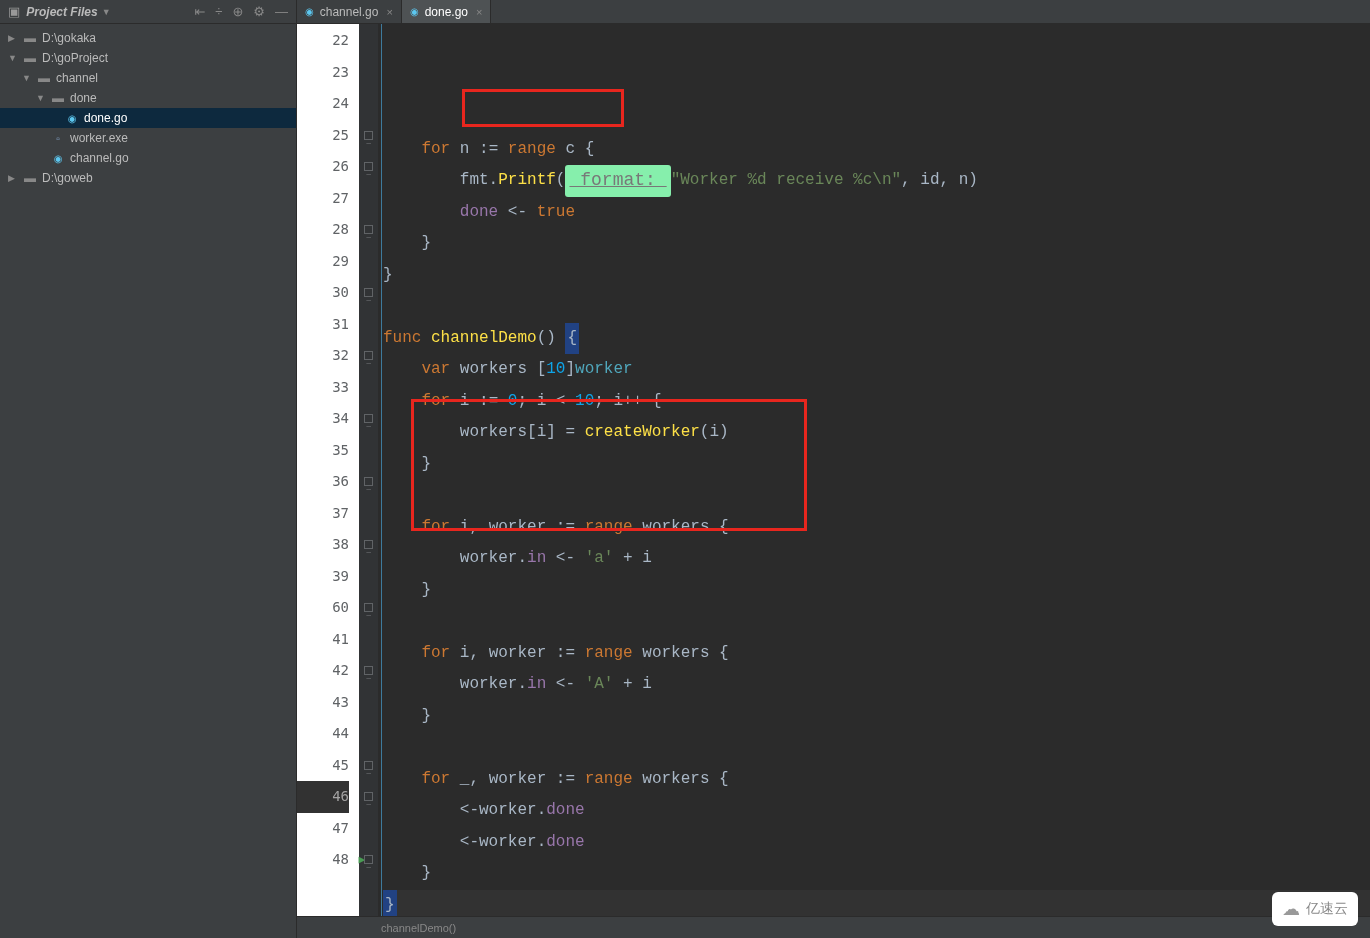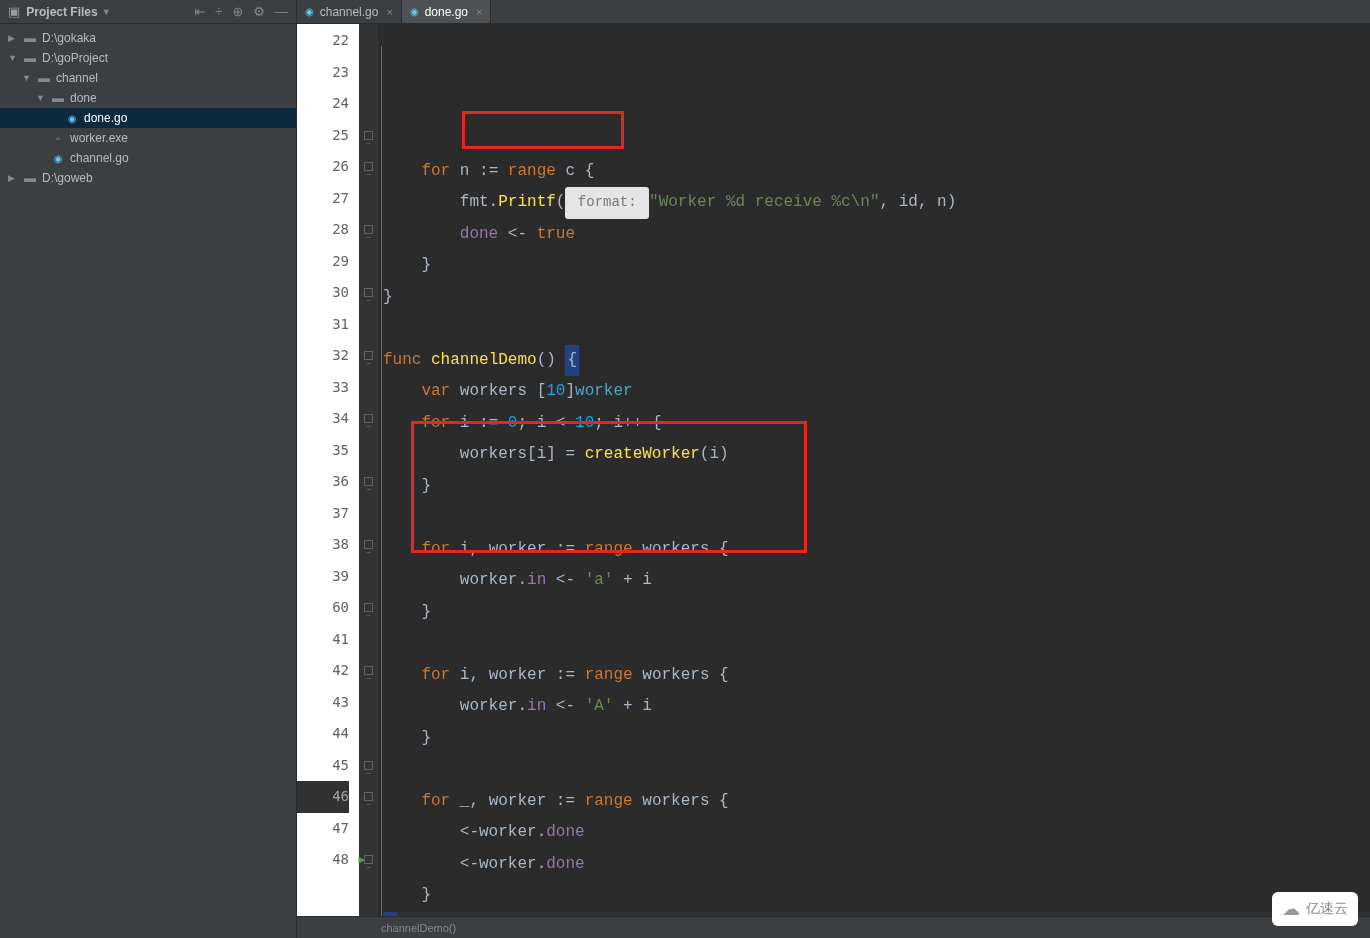--- a/index.html
+++ b/index.html
@@ -26,20 +26,21 @@
   display: flex;
   align-items: center;
   padding: 0 8px;
   border-bottom: 1px solid #2b2b2b;
   background: #3c3f41;
 }
 .sidebar-title {
   font-weight: bold;
   color: #bbb;
   font-size: 12px;
+  font-style: italic;
 }
 .sidebar-title-icon {
   display: inline-block;
   margin-right: 6px;
   color: #999;
 }
 .sidebar-chevron {
   font-size: 9px;
   margin-left: 4px;
   color: #888;
@@ -155,34 +156,33 @@
 
 .code {
   flex: 1;
   font-family: "Consolas", "Courier New", monospace;
   font-size: 16px;
   line-height: 31.5px;
   padding-left: 4px;
   padding-top: 15px;
   white-space: pre;
   position: relative;
-  margin-top: 22px;
 }
 .code-line { height: 31.5px; display: flex; align-items: center; position: relative; }
 .code-line.current-line { background: #323232; }
 
 .kw { color: #cc7832; }
 .fn { color: #fde047; }
 .str { color: #6a8759; }
 .num { color: #0ea5e9; }
 .id { color: #a9b7c6; }
 .op { color: #a9b7c6; }
 .typ { color: #50a7bc; }
 .purple { color: #9876aa; }
-.hint { color: #787878; background: #e5e5e5; padding: 0 4px; border-radius: 3px; font-size: 14px;}
+.hint { color: #787878; background: #86efac; padding: 0 4px; border-radius: 3px; font-size: 18px; text-decoration: underline;}
 .caret-bg { background: #214283; padding: 0 2px;}
 
 .red-box {
   position: absolute;
   border: 3px solid #e8261e;
   pointer-events: none;
   z-index: 5;
 }
 
 .blue-guide {

